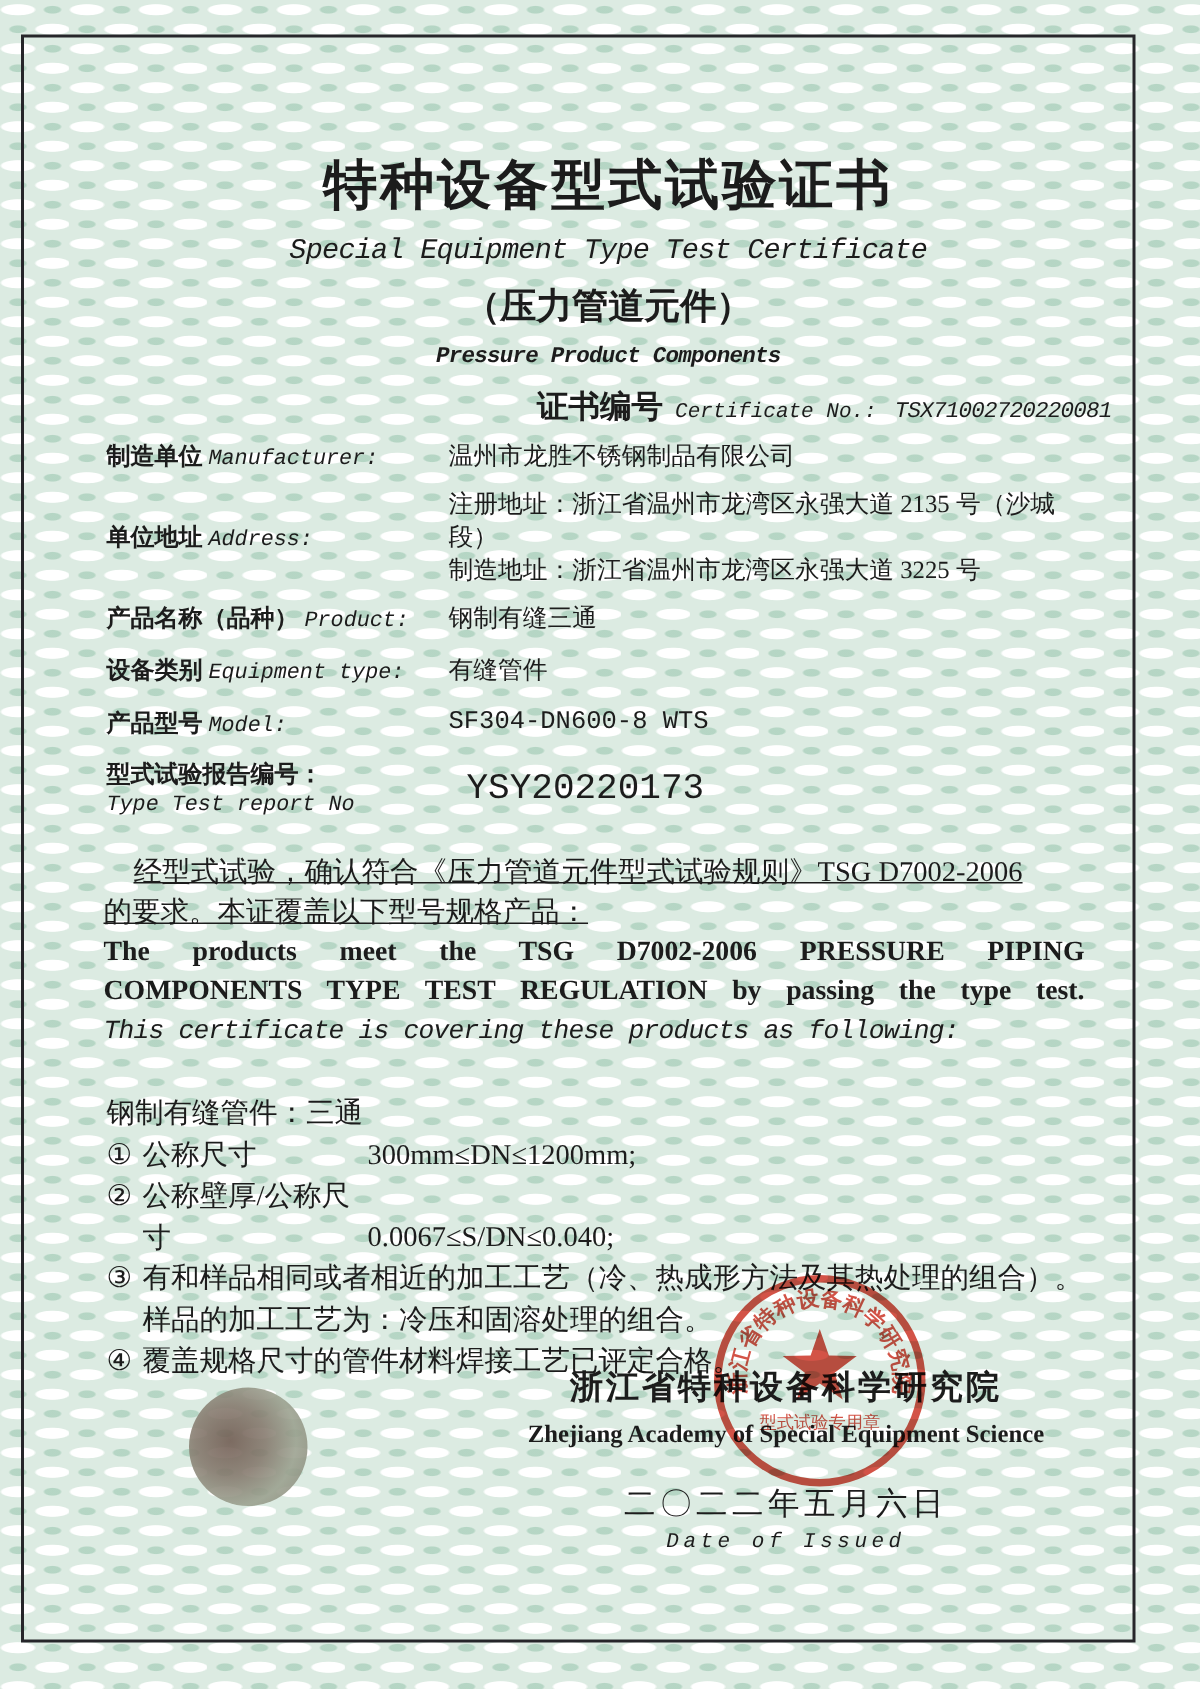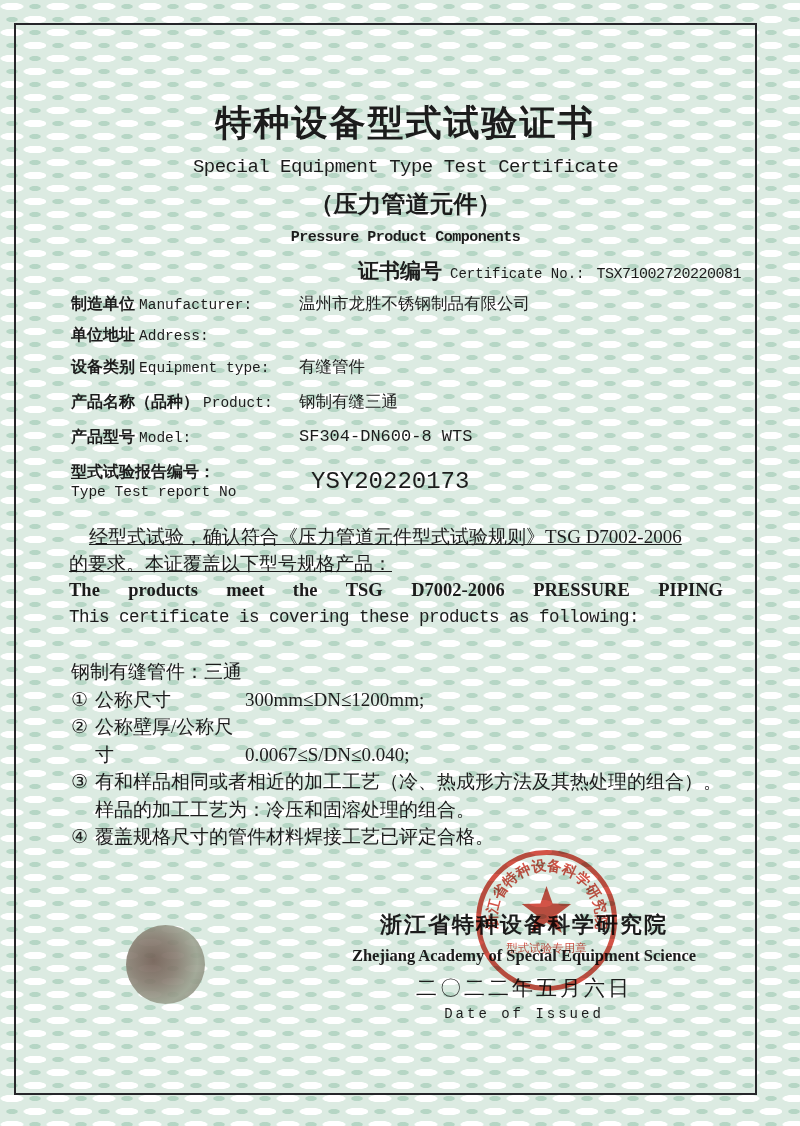--- a/index.html
+++ b/index.html
@@ -8,21 +8,21 @@
     color:#1c1c1c;
     font-family:"Liberation Serif","DejaVu Serif",serif;
     background-color:#dcebe2;
     background-image:
       radial-gradient(17px 5.5px at 12px 6.5px, #ffffff 62%, rgba(255,255,255,0) 72%),
       radial-gradient(17px 5.5px at 35px 19.5px, #ffffff 62%, rgba(255,255,255,0) 72%),
       radial-gradient(9px 4px at 35px 6.5px, rgba(150,196,172,.55) 55%, rgba(150,196,172,0) 72%),
       radial-gradient(9px 4px at 12px 19.5px, rgba(150,196,172,.55) 55%, rgba(150,196,172,0) 72%);
     background-size:46px 26px;
   }
-  .mono{font-family:"Liberation Mono","DejaVu Sans Mono",monospace;}
+  .mono{font-family:"Liberation Mono","DejaVu Sans Mono",monospace;font-style:italic;}
   .frame{
     position:absolute;left:14px;top:23px;width:739px;height:1068px;
     border:2px solid #26262a;
   }
   
   .header{text-align:center;padding-top:78px;}
   .title-zh{font-size:36px;font-weight:700;letter-spacing:2px;padding-left:40px;line-height:1.15;}
   .title-en{font-size:19px;letter-spacing:-0.5px;margin-top:12px;padding-left:40px;}
   .subtitle-zh{font-size:24px;font-weight:700;margin-top:10px;padding-left:40px;text-align:center;}
   .subtitle-en{font-size:15px;font-weight:700;letter-spacing:-0.5px;margin-top:9px;padding-left:40px;}
@@ -50,21 +50,21 @@
   .st-mono{font-size:17.5px;line-height:26px;margin-top:1px;letter-spacing:-0.5px;}
   
   .covered{margin:28px 32px 0 55px;font-size:19px;line-height:27.5px;}
   .cov-item{position:relative;padding-left:24px;}
   .cov-item .num{position:absolute;left:0;top:0;}
   .cov-label{display:inline-block;width:150px;}
   
   .issuer{position:absolute;left:278px;top:885px;width:460px;text-align:center;z-index:1;}
   .issuer-zh{font-size:22px;font-weight:700;letter-spacing:2px;}
   .issuer-en{font-size:16.5px;font-weight:700;margin-top:6px;}
-  .issuer-date{font-size:21px;margin-top:8px;letter-spacing:3px;}
+  .issuer-date{font-size:21px;margin-top:22px;letter-spacing:3px;}
   .issuer-date-en{font-size:14px;margin-top:4px;letter-spacing:3px;}
   
   .seal{position:absolute;left:458px;top:823px;width:145px;height:145px;z-index:3;
         opacity:.85;mix-blend-mode:multiply;}
   
   .blob{position:absolute;left:110px;top:900px;width:79px;height:79px;border-radius:50%;
         background:radial-gradient(circle at 35% 45%, #6f5a50 0%, #84786c 35%, #9aa08e 65%, #8a887a 90%, #82806f 100%);
         opacity:.88;z-index:2;}
 </style>
 </head>
@@ -91,34 +91,38 @@
       <div class="lab">
         <span>制造单位</span><span class="en mono">Manufacturer:</span>
       </div>
       <div class="val">温州市龙胜不锈钢制品有限公司</div>
     </div>
 
     <div class="row">
       <div class="lab">
         <span>单位地址</span><span class="en mono">Address:</span>
       </div>
+      <div class="val">
+        <div>注册地址：浙江省温州市龙湾区永强大道 2135 号（沙城段）</div>
+        <div>制造地址：浙江省温州市龙湾区永强大道 3225 号</div>
+      </div>
+    </div>
+
+    <div class="row gap">
+      <div class="lab">
+        <span>产品名称（品种）</span><span class="en mono">Product:</span>
+      </div>
+      <div class="val">钢制有缝三通</div>
     </div>
 
     <div class="row gap">
       <div class="lab">
         <span>设备类别</span><span class="en mono">Equipment type:</span>
       </div>
       <div class="val">有缝管件</div>
-    </div>
-
-    <div class="row gap">
-      <div class="lab">
-        <span>产品名称（品种）</span><span class="en mono">Product:</span>
-      </div>
-      <div class="val">钢制有缝三通</div>
     </div>
 
     <div class="row gap">
       <div class="lab">
         <span>产品型号</span><span class="en mono">Model:</span>
       </div>
       <div class="val latin">SF304-DN600-8 WTS</div>
     </div>
 
     <div class="row">
@@ -128,20 +132,21 @@
       </div>
       <div class="val latin big">YSY20220173</div>
     </div>
 
   </div>
 
   <div class="statement">
     <div class="st-zh indent">经型式试验，确认符合《压力管道元件型式试验规则》TSG D7002-2006</div>
     <div class="st-zh">的要求。本证覆盖以下型号规格产品：</div>
     <div class="st-en">The products meet the TSG D7002-2006 PRESSURE PIPING</div>
+    <div class="st-en">COMPONENTS TYPE TEST REGULATION by passing the type test.</div>
     <div class="st-mono mono">This certificate is covering these products as following:</div>
   </div>
 
   <div class="covered">
     <div>钢制有缝管件：三通</div>
     <div class="cov-item">
       <span class="num">①</span>
       <span class="cov-label">公称尺寸</span><span>300mm≤DN≤1200mm;</span>
     </div>
     <div class="cov-item">

